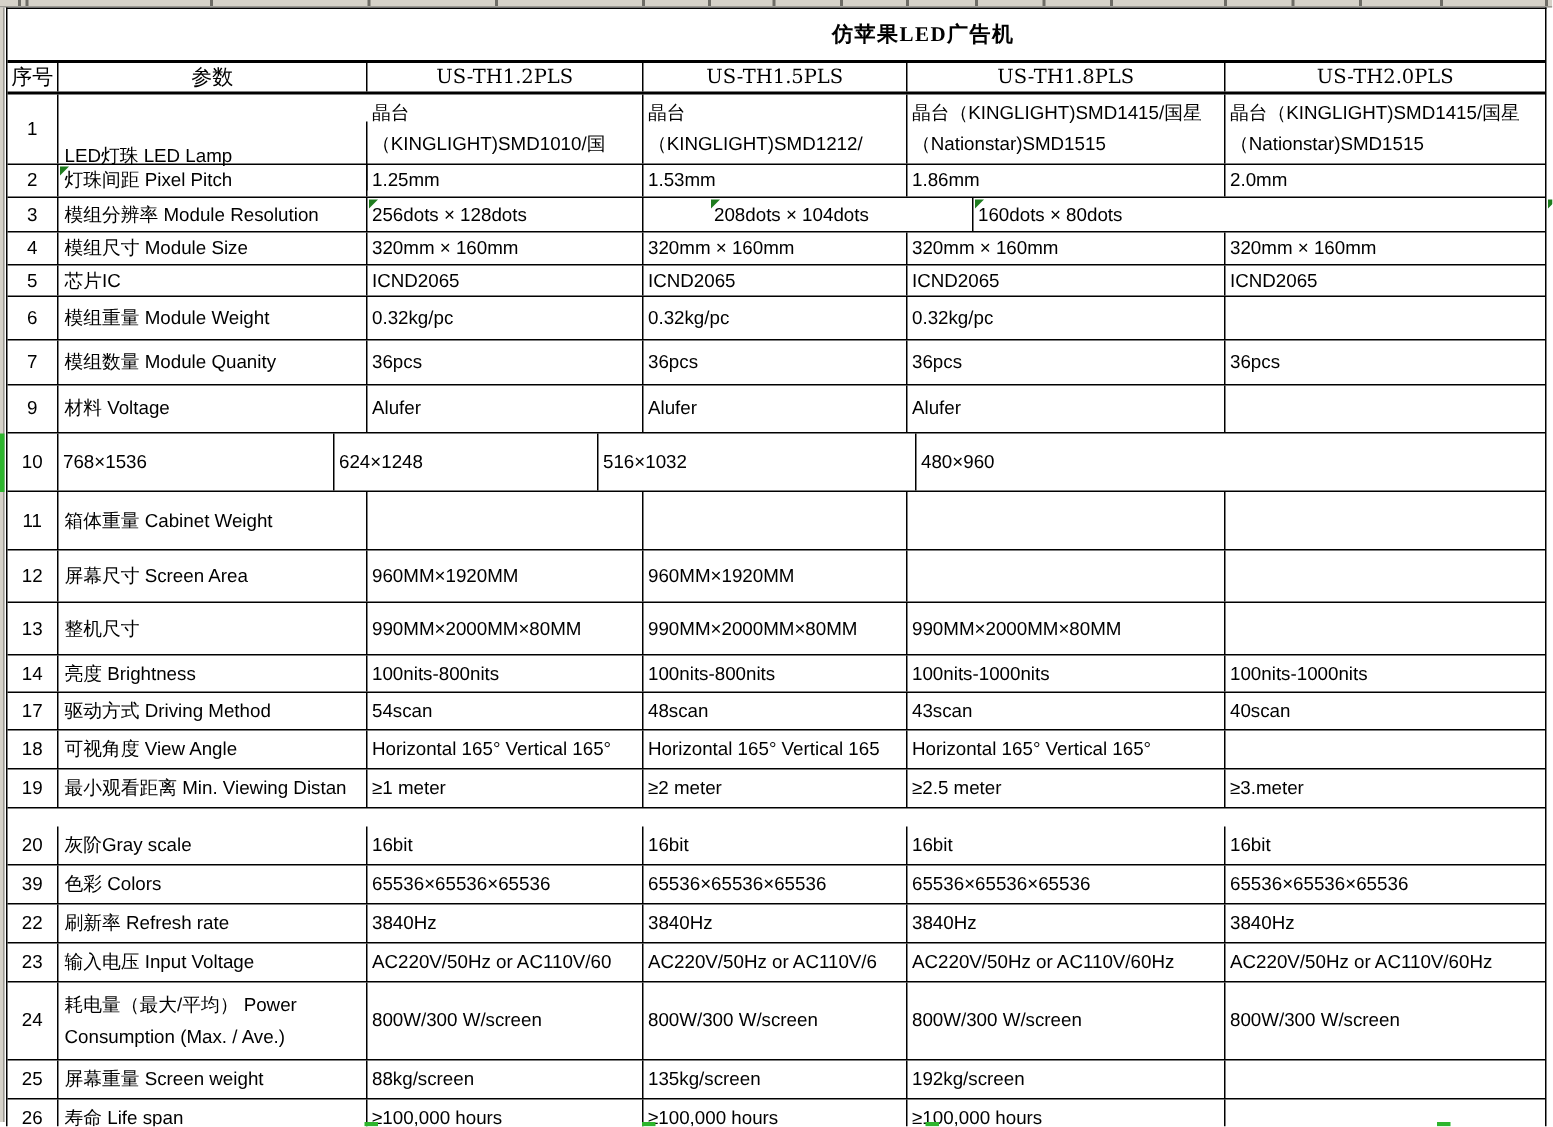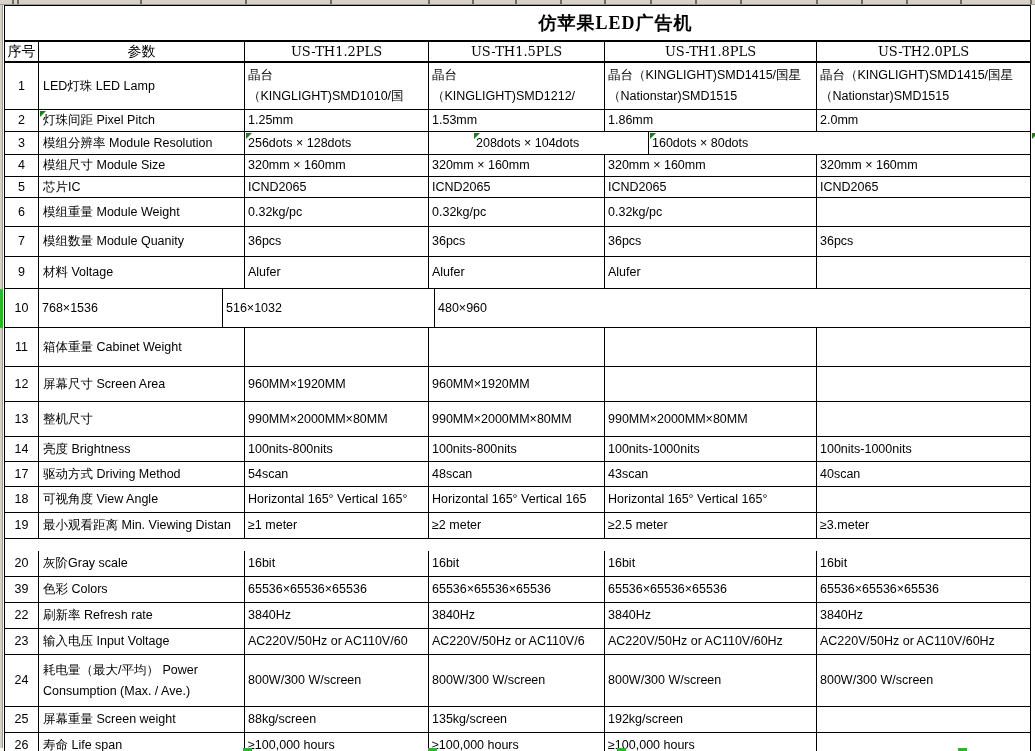--- a/index.html
+++ b/index.html
@@ -24,21 +24,21 @@
   .tbl {
     position:absolute; left:4px; top:5px; width:1027px;
     border-top:1px solid #000; border-left:1px solid #000; border-right:1px solid #000;
     background:#fff;
   }
   .title-row {
     height:36px; border-bottom:2px solid #000;
     display:flex; align-items:center; justify-content:center;
     padding-left:196px;
     font-family:"Liberation Serif","DejaVu Serif",serif;
-    font-weight:bold; font-size:18px; letter-spacing:1px;
+    font-weight:bold; font-size:14px; letter-spacing:1px;
   }
   .head-row { height:21px; border-bottom:2px solid #000; display:flex; }
   .head-cell {
     display:flex; align-items:center; justify-content:center;
     border-right:1px solid #000; height:100%;
     font-family:"DejaVu Serif","Liberation Serif",serif; font-size:13px;
     white-space:nowrap; overflow:hidden;
   }
   .head-cell:last-child { border-right:none; }
   .head-cell.cn { font-size:14px; }
@@ -99,21 +99,21 @@
       <div class="head-cell cn" style="width:34px">序号</div>
       <div class="head-cell cn" style="width:206px">参数</div>
       <div class="head-cell" style="width:184px">US-TH1.2PLS</div>
       <div class="head-cell" style="width:176px">US-TH1.5PLS</div>
       <div class="head-cell" style="width:212px">US-TH1.8PLS</div>
       <div class="head-cell" style="width:213px">US-TH2.0PLS</div>
     </div>
     <div id="rows">
         <div class="trow" style="height: 47px;">
           <div class="cell num" style="width: 34px;">1</div>
-          <div class="cell param" style="width: 206px;">LED灯珠 LED Lamp</div>
+          <div class="cell param" style="width: 206px; margin-top: 18px;">LED灯珠 LED Lamp</div>
           <div class="cell val" style="width: 184px;">晶台
 （KINGLIGHT)SMD1010/国</div>
           <div class="cell val" style="width: 176px;">晶台
 （KINGLIGHT)SMD1212/</div>
           <div class="cell val" style="width: 212px;">晶台（KINGLIGHT)SMD1415/国星
 （Nationstar)SMD1515</div>
           <div class="cell val" style="width: 213px;">晶台（KINGLIGHT)SMD1415/国星
 （Nationstar)SMD1515</div>
         </div>
         <div class="trow" style="height: 22px;">
@@ -167,20 +167,21 @@
           <div class="cell num" style="width: 34px;">9</div>
           <div class="cell param" style="width: 206px;">材料 Voltage</div>
           <div class="cell val" style="width: 184px;">Alufer</div>
           <div class="cell val" style="width: 176px;">Alufer</div>
           <div class="cell val" style="width: 212px;">Alufer</div>
           <div class="cell val" style="width: 213px;"></div>
         </div>
         <div class="trow" style="height: 39px;">
           <div class="cell num" style="width: 34px;">10</div>
           <div class="cell val" style="width: 184px;">768×1536</div>
+          <div class="cell val" style="width: 176px;">624×1248</div>
           <div class="cell val" style="width: 212px;">516×1032</div>
           <div class="cell val" style="width: 213px;">480×960</div>
         </div>
         <div class="trow" style="height: 39px;">
           <div class="cell num" style="width: 34px;">11</div>
           <div class="cell param" style="width: 206px;">箱体重量 Cabinet Weight</div>
           <div class="cell val" style="width: 184px;"></div>
           <div class="cell val" style="width: 176px;"></div>
           <div class="cell val" style="width: 212px;"></div>
           <div class="cell val" style="width: 213px;"></div>

